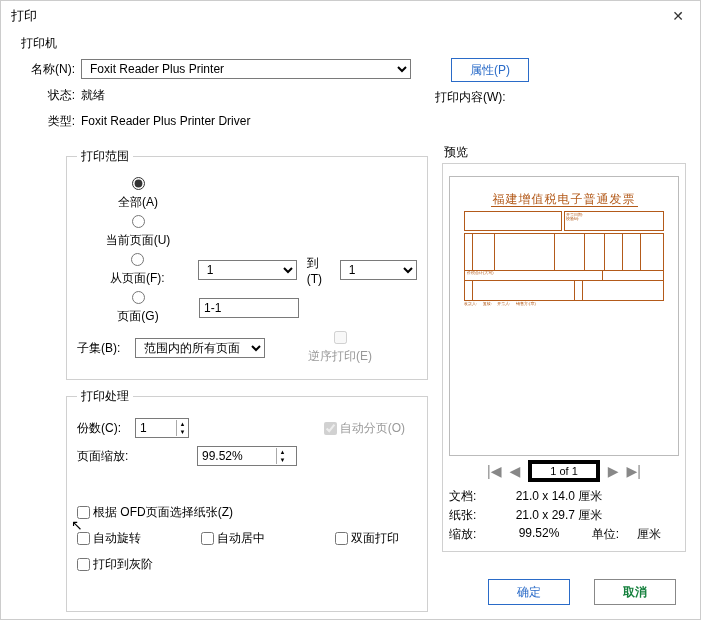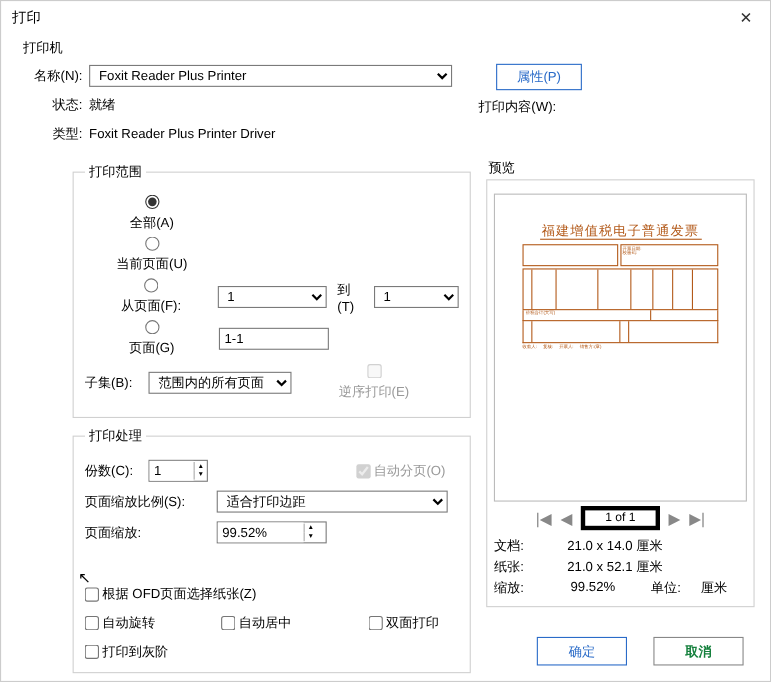--- a/index.html
+++ b/index.html
@@ -28,21 +28,21 @@
 .groupbox > legend { font-size: 12px; padding: 0 4px; }
 fieldset.groupbox { border: 1px solid #d0d0d0; }
 .radio-row { display: flex; align-items: center; margin: 4px 0; min-height: 24px; }
 .radio-row label { display: inline-flex; align-items: center; gap: 4px; width: 122px; flex-direction: column; }
 .mini-input { width: 100px; }
 .spin { display: inline-flex; align-items: center; border: 1px solid #7a7a7a; height: 20px; }
 .spin input { border: none; height: 18px; width: 40px; padding: 0 4px; }
 .spin .arrows { display: flex; flex-direction: column; }
 .spin .arrows span { font-size: 6px; line-height: 8px; width: 12px; text-align: center; border-left: 1px solid #aaa; cursor: pointer; }
 .preview-box { border: 1px solid #d0d0d0; padding: 6px; }
-.preview-page { width: 230px; height: 280px; border: 1px solid #bbb; margin: 6px auto 4px; background: #fff; padding: 25px; position: relative; }
+.preview-page { width: 230px; height: 280px; border: 1px solid #bbb; margin: 6px auto 4px; background: #fff; padding: 14px; position: relative; }
 .invoice-stub { }
 .invoice-title { text-align: center; color: #b35a1a; font-size: 9px; font-family: "SimSun"; letter-spacing: 1px; }
 .invoice-title span { border-bottom: 1px solid #b35a1a; padding: 0 2px; }
 .mini-text { font-size: 4px; color: #b35a1a; line-height: 1.1; }
 .nav-row { display: flex; justify-content: center; align-items: center; gap: 8px; margin-top: 4px; }
 .nav-btn { color: #888; font-size: 14px; cursor: pointer; user-select: none; }
 .page-box { border: 4px solid #000000; padding: 1px 18px; font-size: 11px; }
 .info-row { display: flex; margin: 2px 0; font-size: 12px; }
 .info-row .k { width: 50px; }
 .info-row .v { flex: 1; text-align: center; }
@@ -151,24 +151,20 @@
                   <span>▲</span>
                   <span>▼</span>
                 </span>
             </span>
             <label class="chk disabled-chk" style="margin-left:auto">
                 <input type="checkbox" checked="" disabled="" style="">
                 <span>自动分页(O)</span>
               </label>
           </div>
           <div class="row" style="margin-top:6px;">
-            <span style="width:120px">页面缩放比例(S):</span>
-            <select style="width:210px"><option>适合打印边距</option></select>
-          </div>
-          <div class="row" style="margin-top:6px;">
             <span style="width:120px">页面缩放:</span>
             <span class="spin" style="width:100px">
               <input type="text" style="width: 78px;" value="99.52%">
               <span class="arrows">
                   <span>▲</span>
                   <span>▼</span>
                 </span>
             </span>
           </div>
           <div class="row" style="margin-top:34px;">
@@ -241,21 +237,21 @@
             <span class="nav-btn">▶|</span>
           </div>
           <div style="margin-top:6px;">
             <div class="info-row">
                 <span class="k">文档:</span>
                 <span class="v">21.0 x 14.0 厘米</span>
                 <span class="u"></span>
               </div>
             <div class="info-row">
                 <span class="k">纸张:</span>
-                <span class="v">21.0 x 52.1 厘米</span>
+                <span class="v">21.0 x 29.7 厘米</span>
                 <span class="u"></span>
               </div>
             <div class="info-row">
               <span class="k">缩放:</span>
               <span style="flex:1;display:flex;">
                 <span style="flex:1;text-align:center">99.52%</span>
                 <span style="width:40px;text-align:right">单位:</span>
               </span>
               <span class="u">厘米</span>
             </div>

